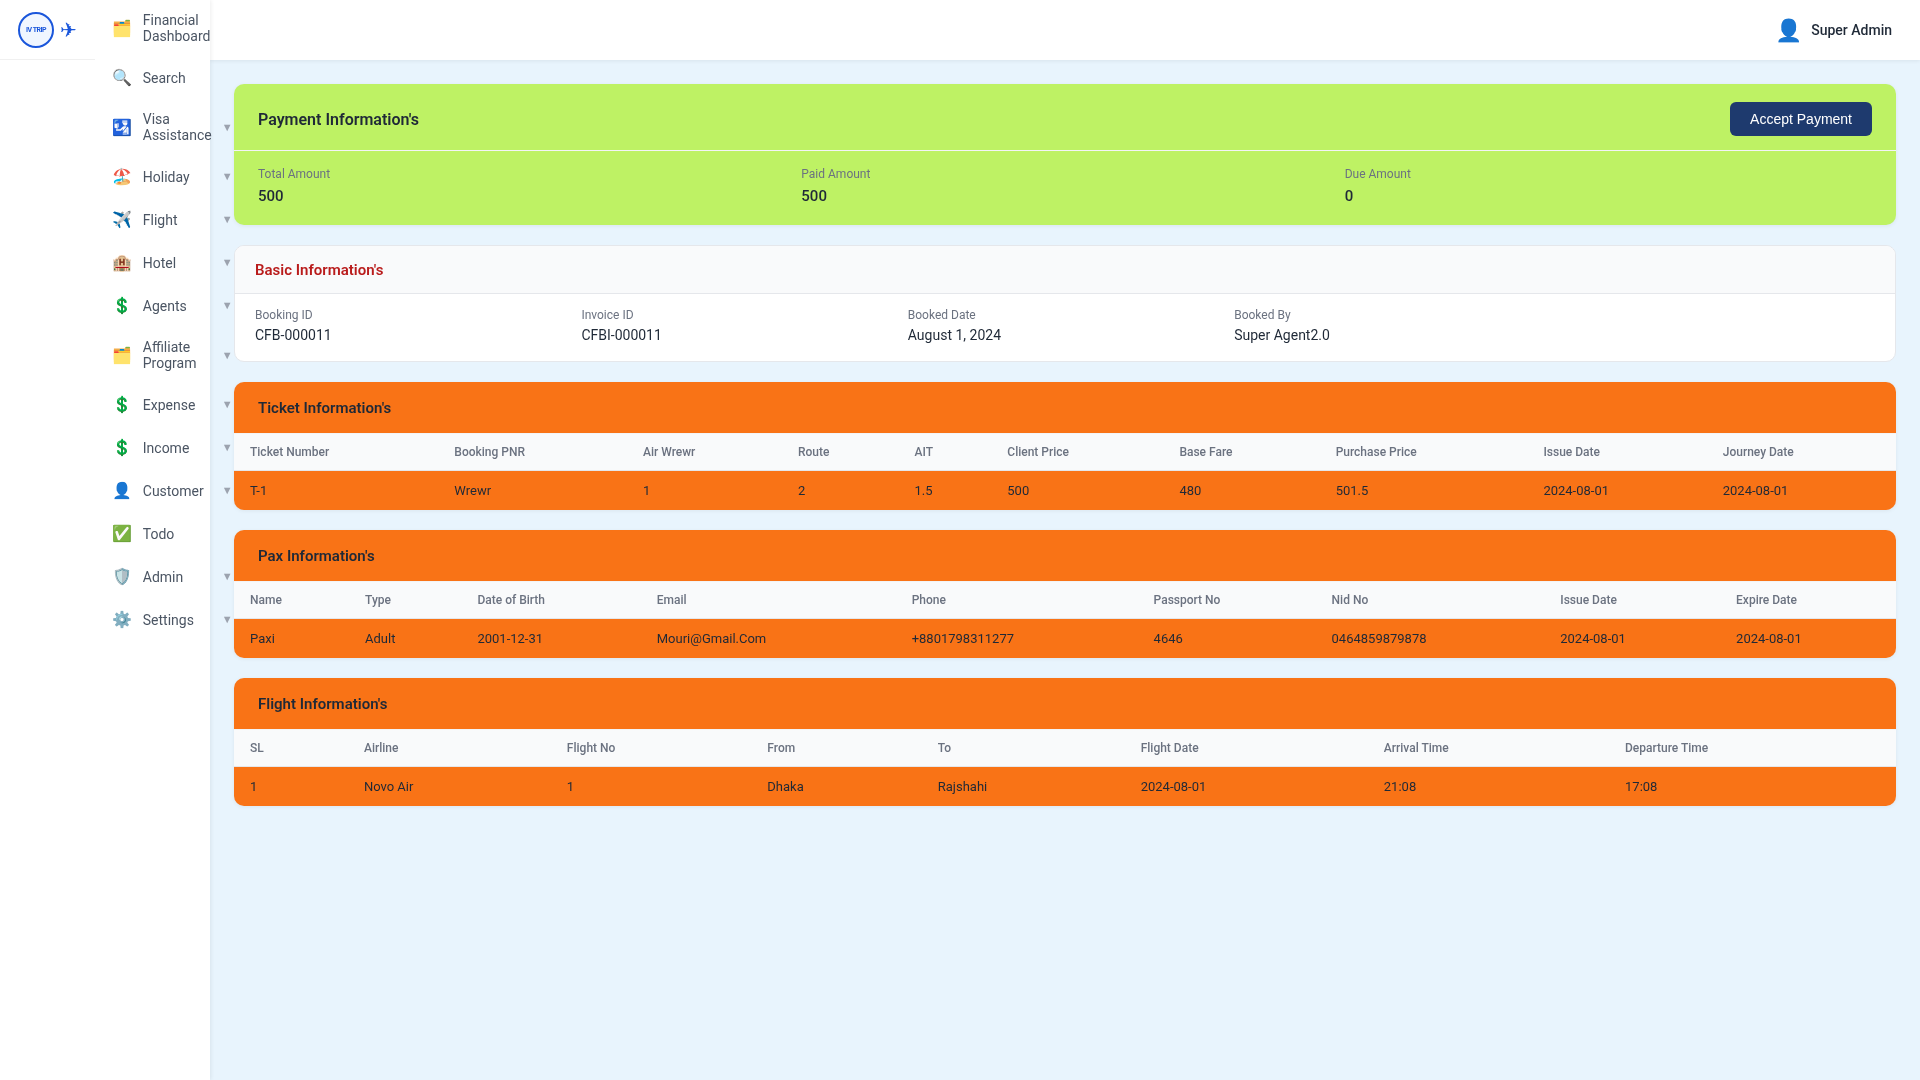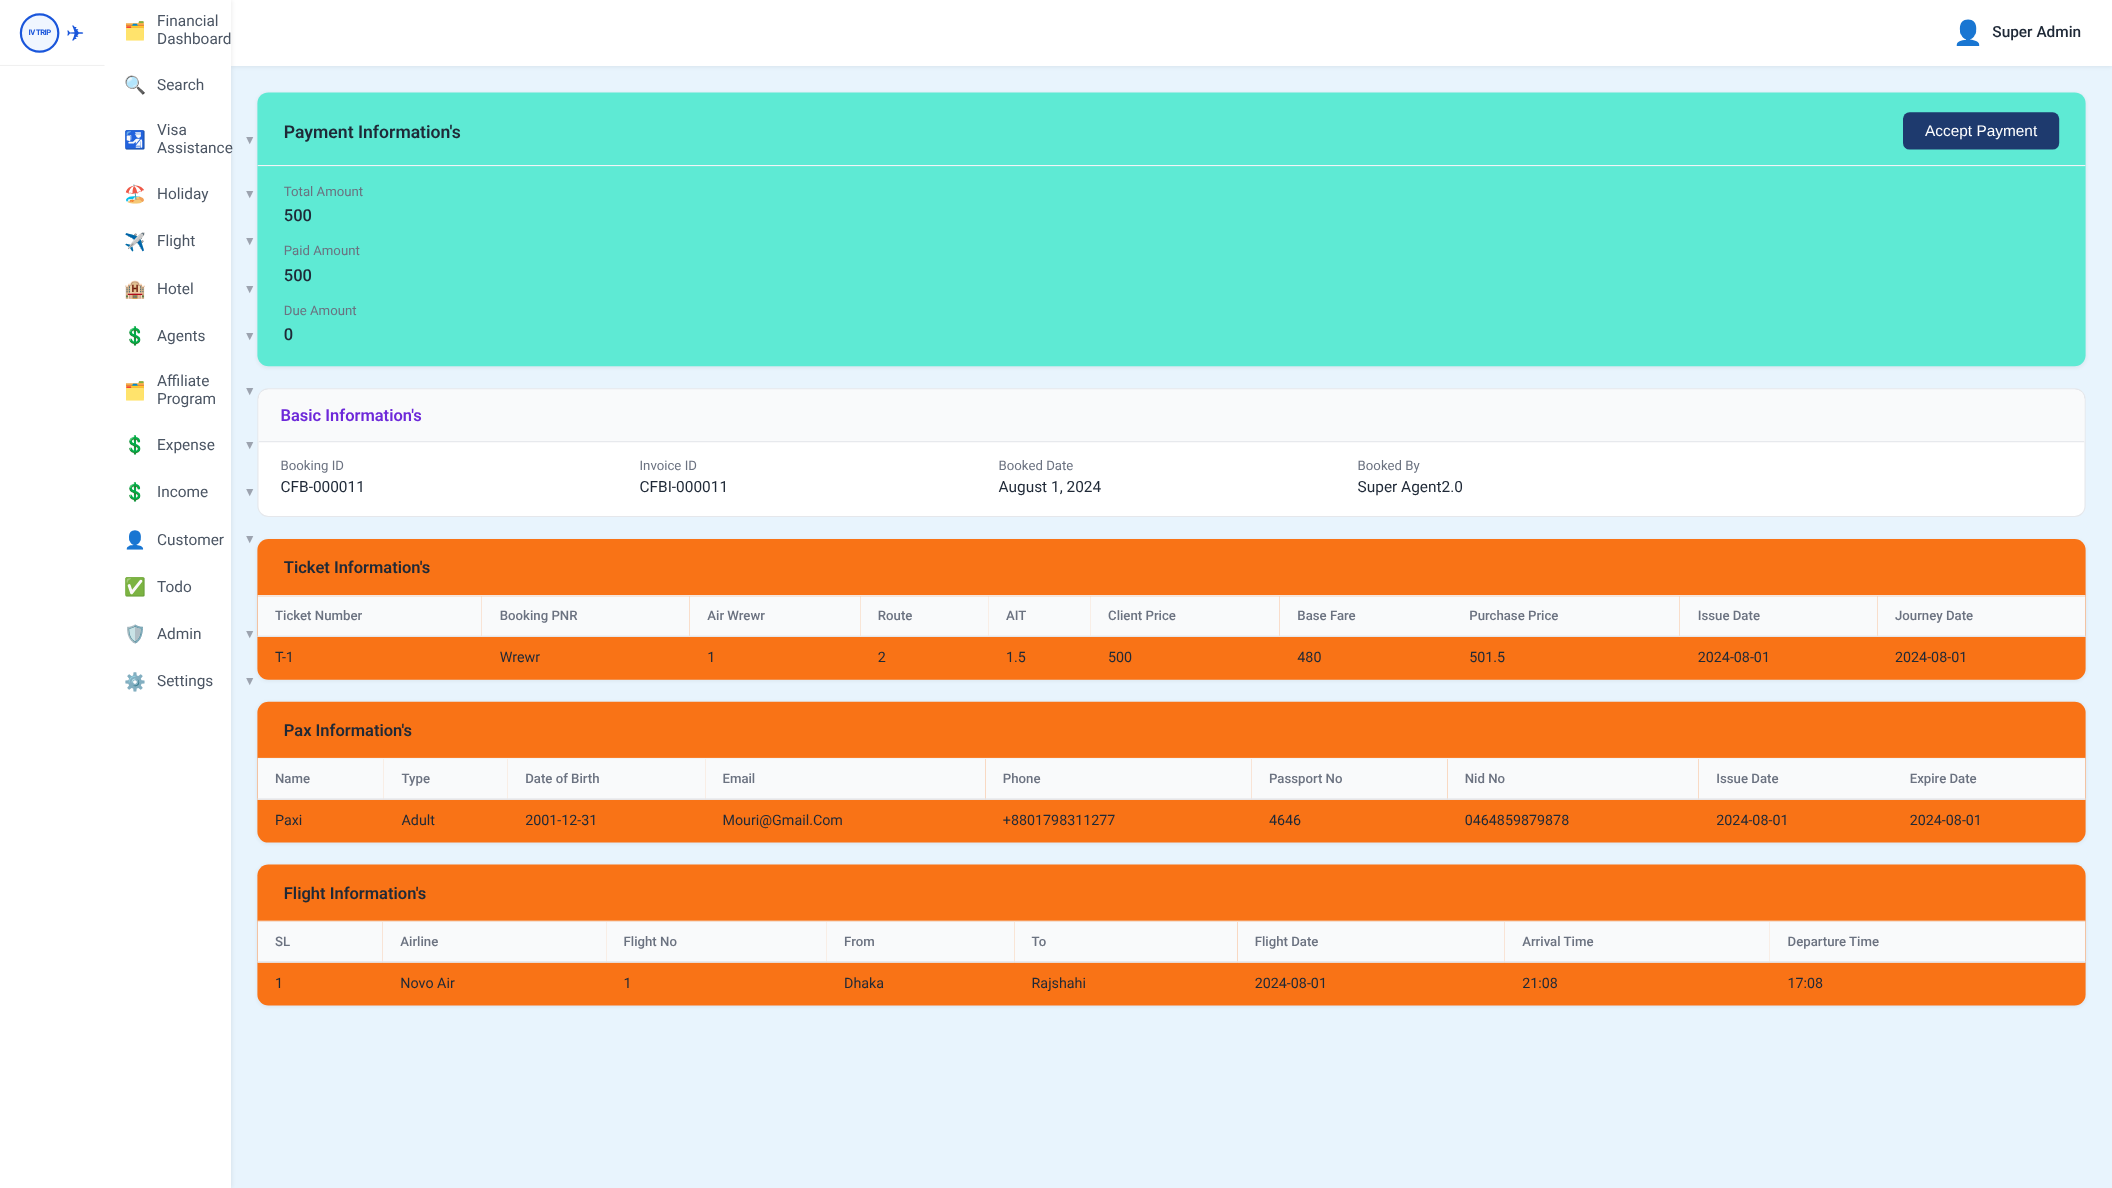--- a/index.html
+++ b/index.html
@@ -70,21 +70,21 @@
     .main {
       margin-left: 210px;
       margin-top: 60px;
       padding: 24px;
       flex: 1;
       min-height: calc(1080px - 60px);
     }
 
     
     .section-card {
-      background: #5eead4;
+      background: #bef264;
       border-radius: 10px;
       margin-bottom: 20px;
       padding: 0;
       box-shadow: 0 1px 4px rgba(0,0,0,0.06);
       overflow: hidden;
     }
     .section-header-row {
       display: flex; align-items: center; justify-content: space-between;
       padding: 18px 24px 14px 24px;
       border-bottom: 1px solid #f3f4f6;
@@ -100,21 +100,21 @@
       padding: 9px 20px;
       font-size: 14px;
       font-weight: 500;
       cursor: pointer;
       text-align: center;
     }
 
     
     .payment-grid {
       display: grid;
-      grid-template-columns: 1fr;
+      grid-template-columns: 1fr 1fr 1fr;
       padding: 16px 24px 20px;
       gap: 16px;
     }
     .payment-label {
       font-size: 12px; color: #6b7280; margin-bottom: 6px;
     }
     .payment-value {
       font-size: 15px; color: #1f2937; font-weight: 500;
     }
 
@@ -125,21 +125,21 @@
       border: 1.5px solid #e5e7eb;
       margin-bottom: 20px;
       overflow: hidden;
     }
     .basic-info-header {
       background: #f9fafb;
       padding: 14px 20px;
       border-bottom: 1px solid #e5e7eb;
     }
     .basic-info-title {
-      font-size: 15px; font-weight: 600; color: #6d28d9;
+      font-size: 15px; font-weight: 600; color: #b91c1c;
     }
     .info-grid {
       display: grid;
       grid-template-columns: 1fr 1fr 1fr 1fr 1fr;
       padding: 14px 20px 18px;
       gap: 12px;
     }
     .info-label {
       font-size: 12px; color: #6b7280; margin-bottom: 5px;
     }

